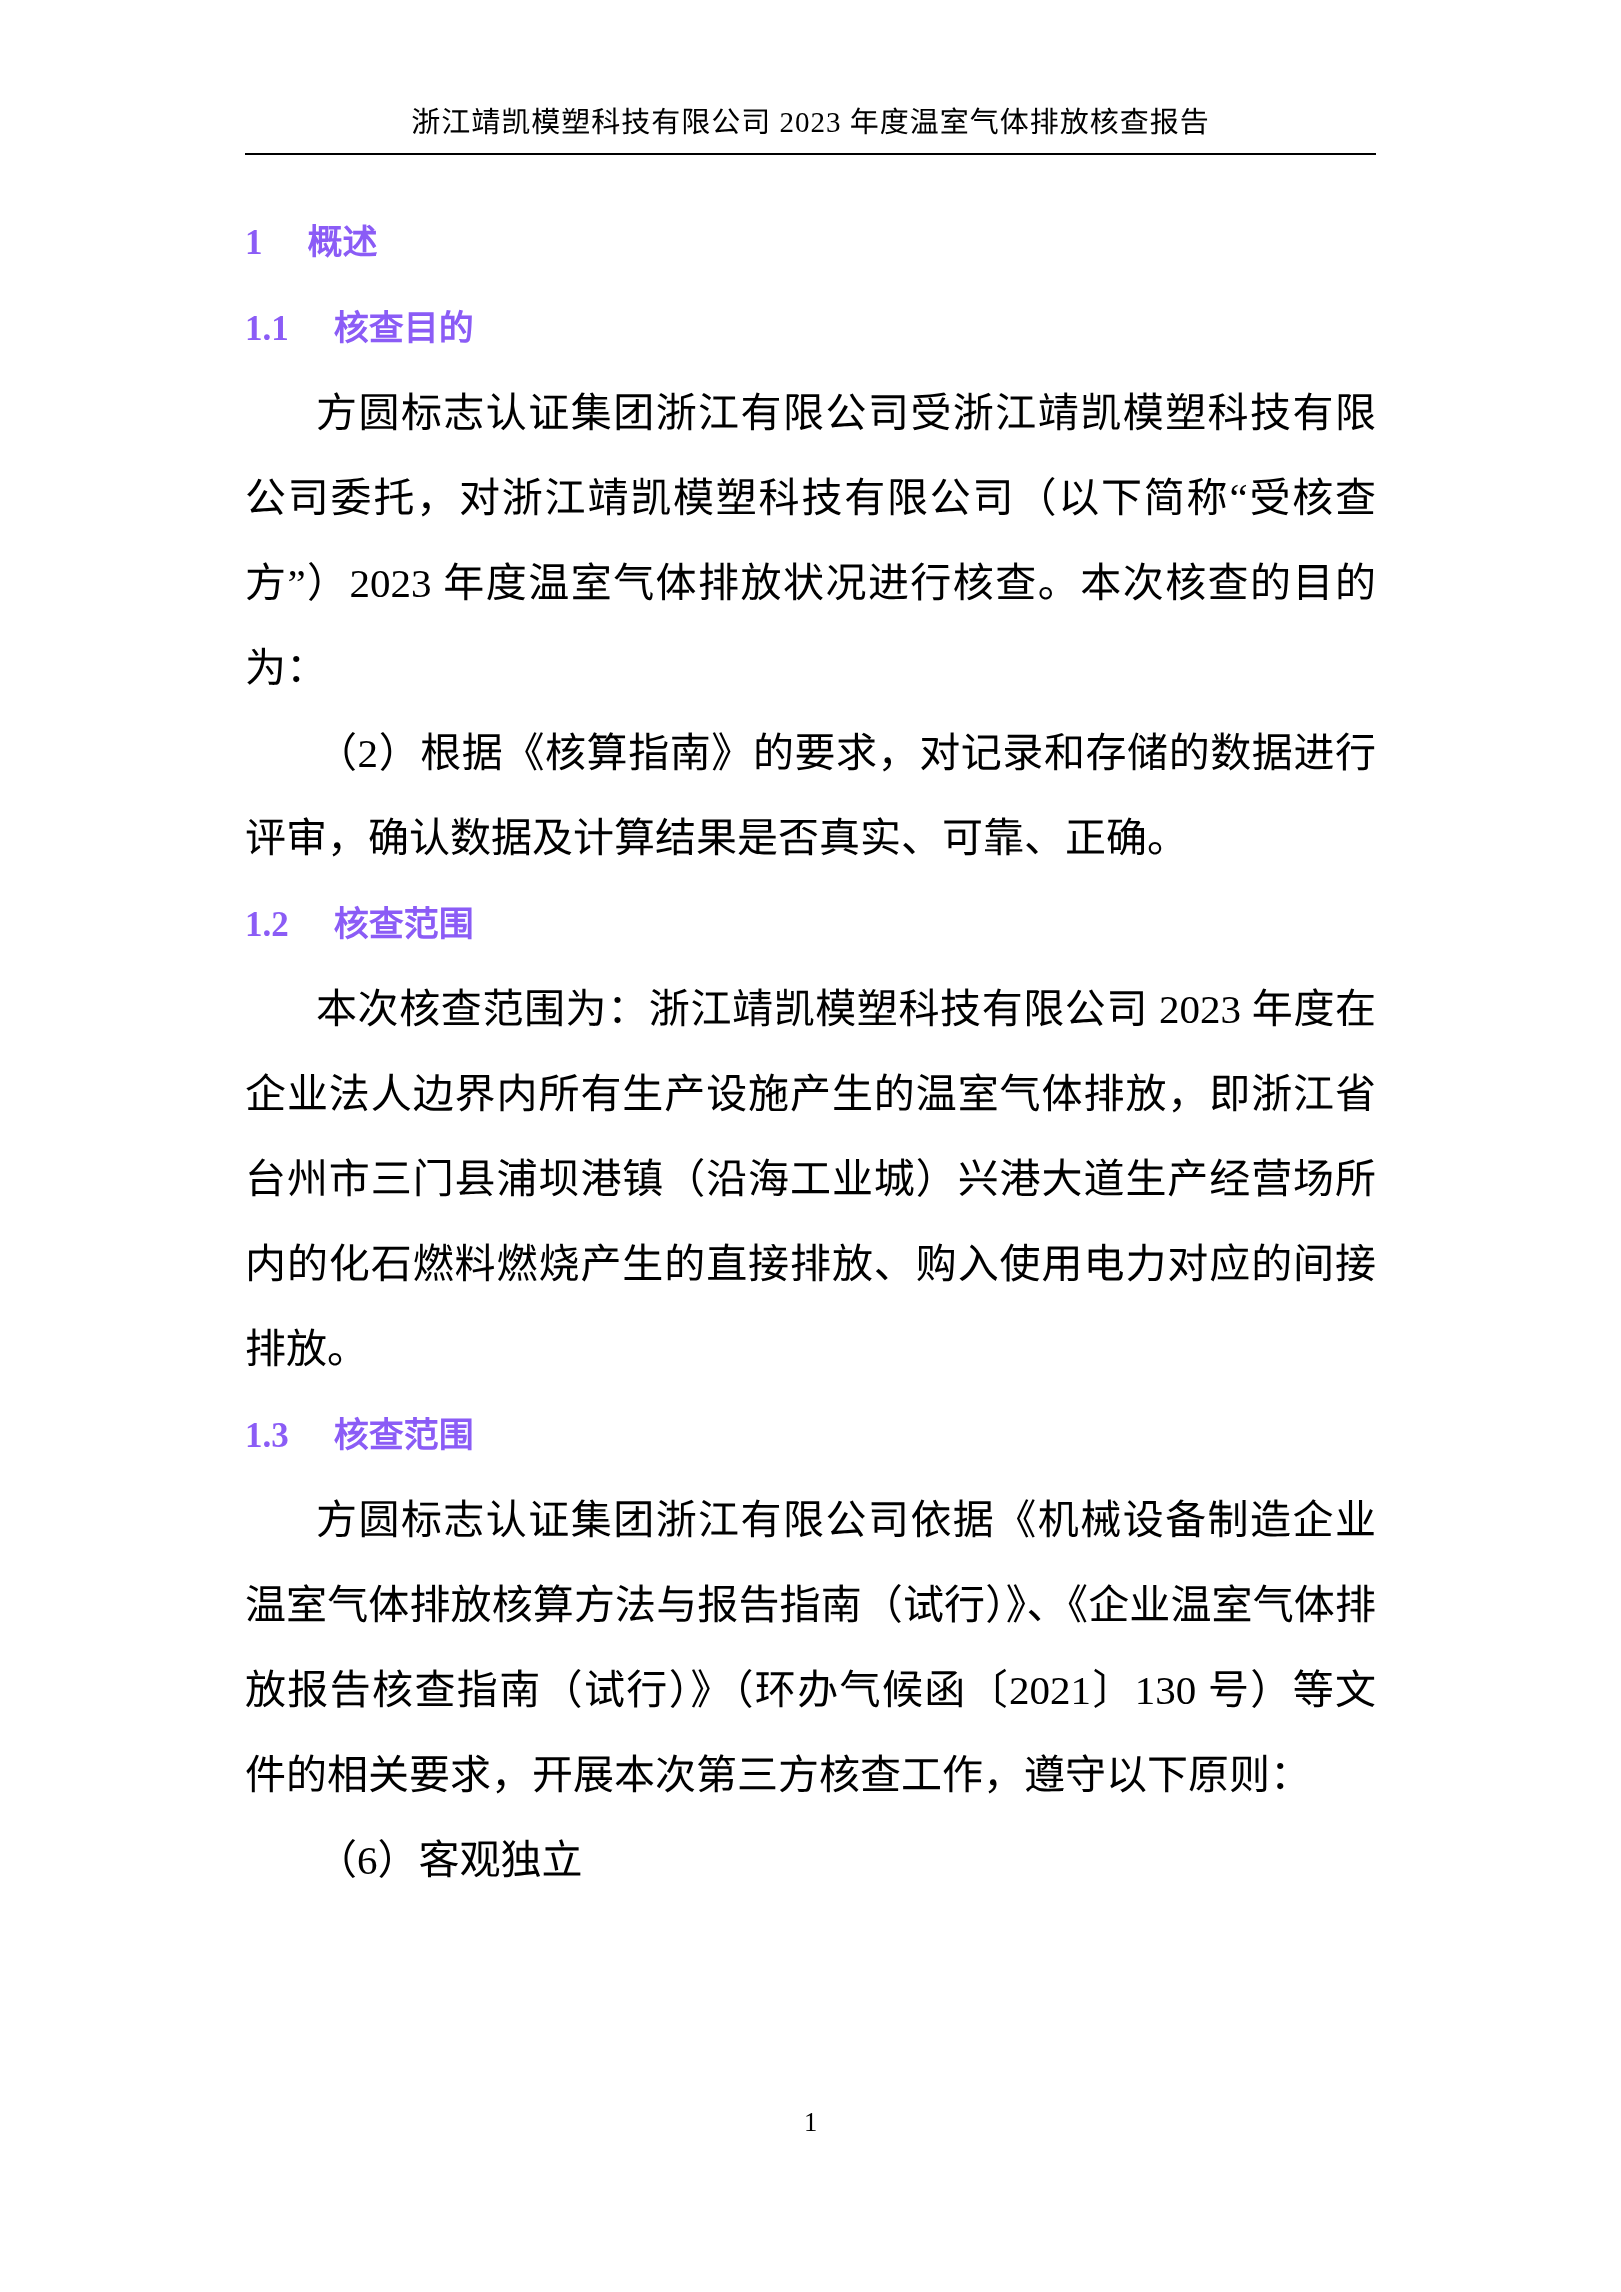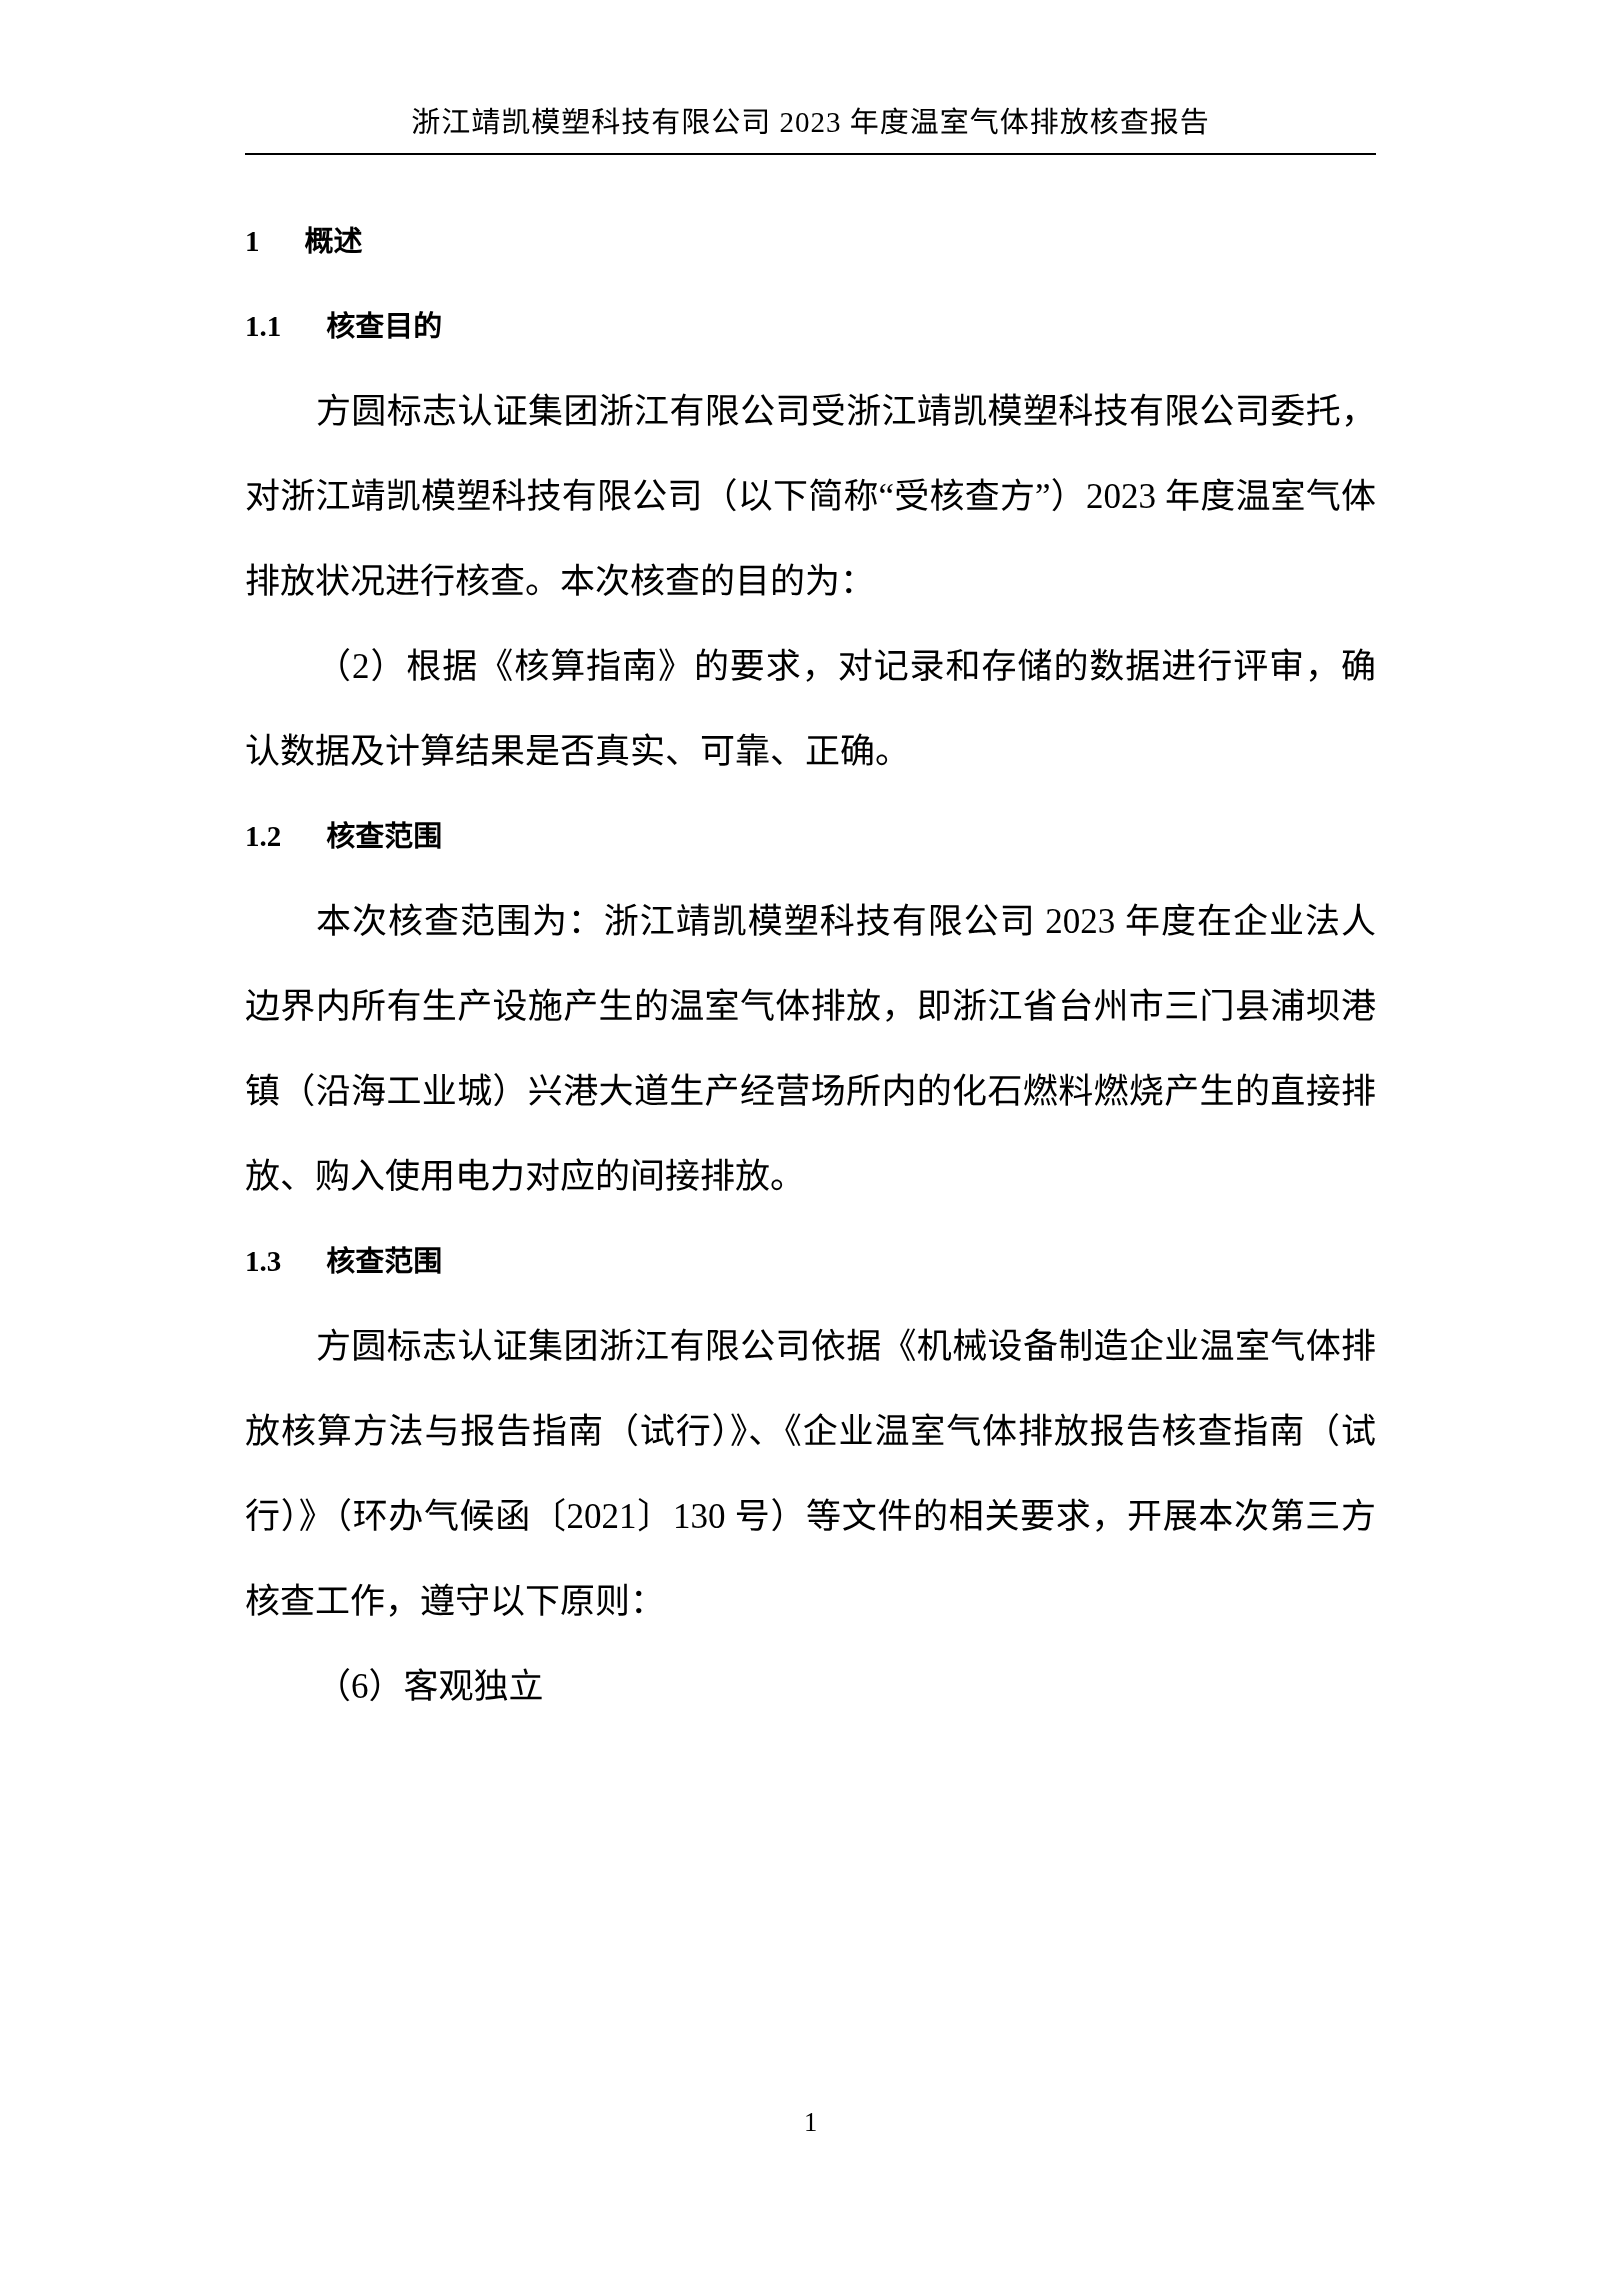--- a/index.html
+++ b/index.html
@@ -22,31 +22,31 @@
     text-align:center;
     font-size:29px;
     line-height:43px;
     letter-spacing:1px;
     font-weight:normal;
   }
   .doc-body { margin:44px 245px 0 245px; }
   .hd {
     font-family:"Liberation Sans","DejaVu Sans",sans-serif;
     font-weight:bold;
-    font-size:29px;
+    font-size:35px;
     line-height:85px;
-    color:#000000;
+    color:#8b5cf6;
     white-space:nowrap;
   }
   .hd .num {
     font-family:"Liberation Serif","DejaVu Serif",serif;
     margin-right:45px;
   }
   .body-p {
-    font-size:35px;
+    font-size:41px;
     line-height:85px;
     text-align:justify;
     text-indent:71px;
     color:#000000;
   }
   .page-footer {
     position:absolute;
     left:0; right:0;
     top:2103px;
     text-align:center;

